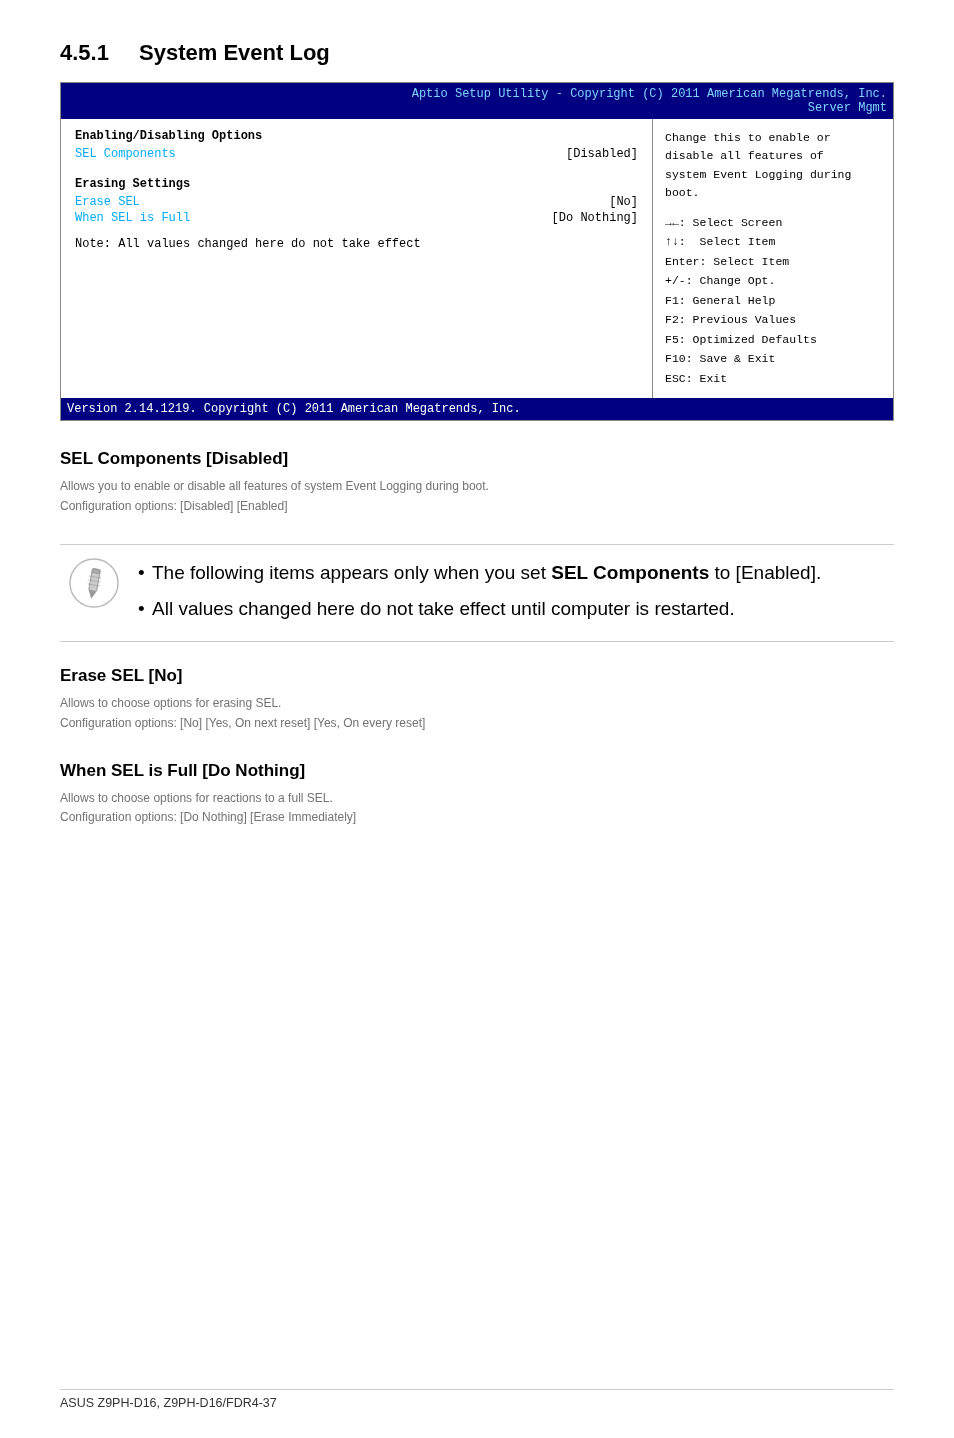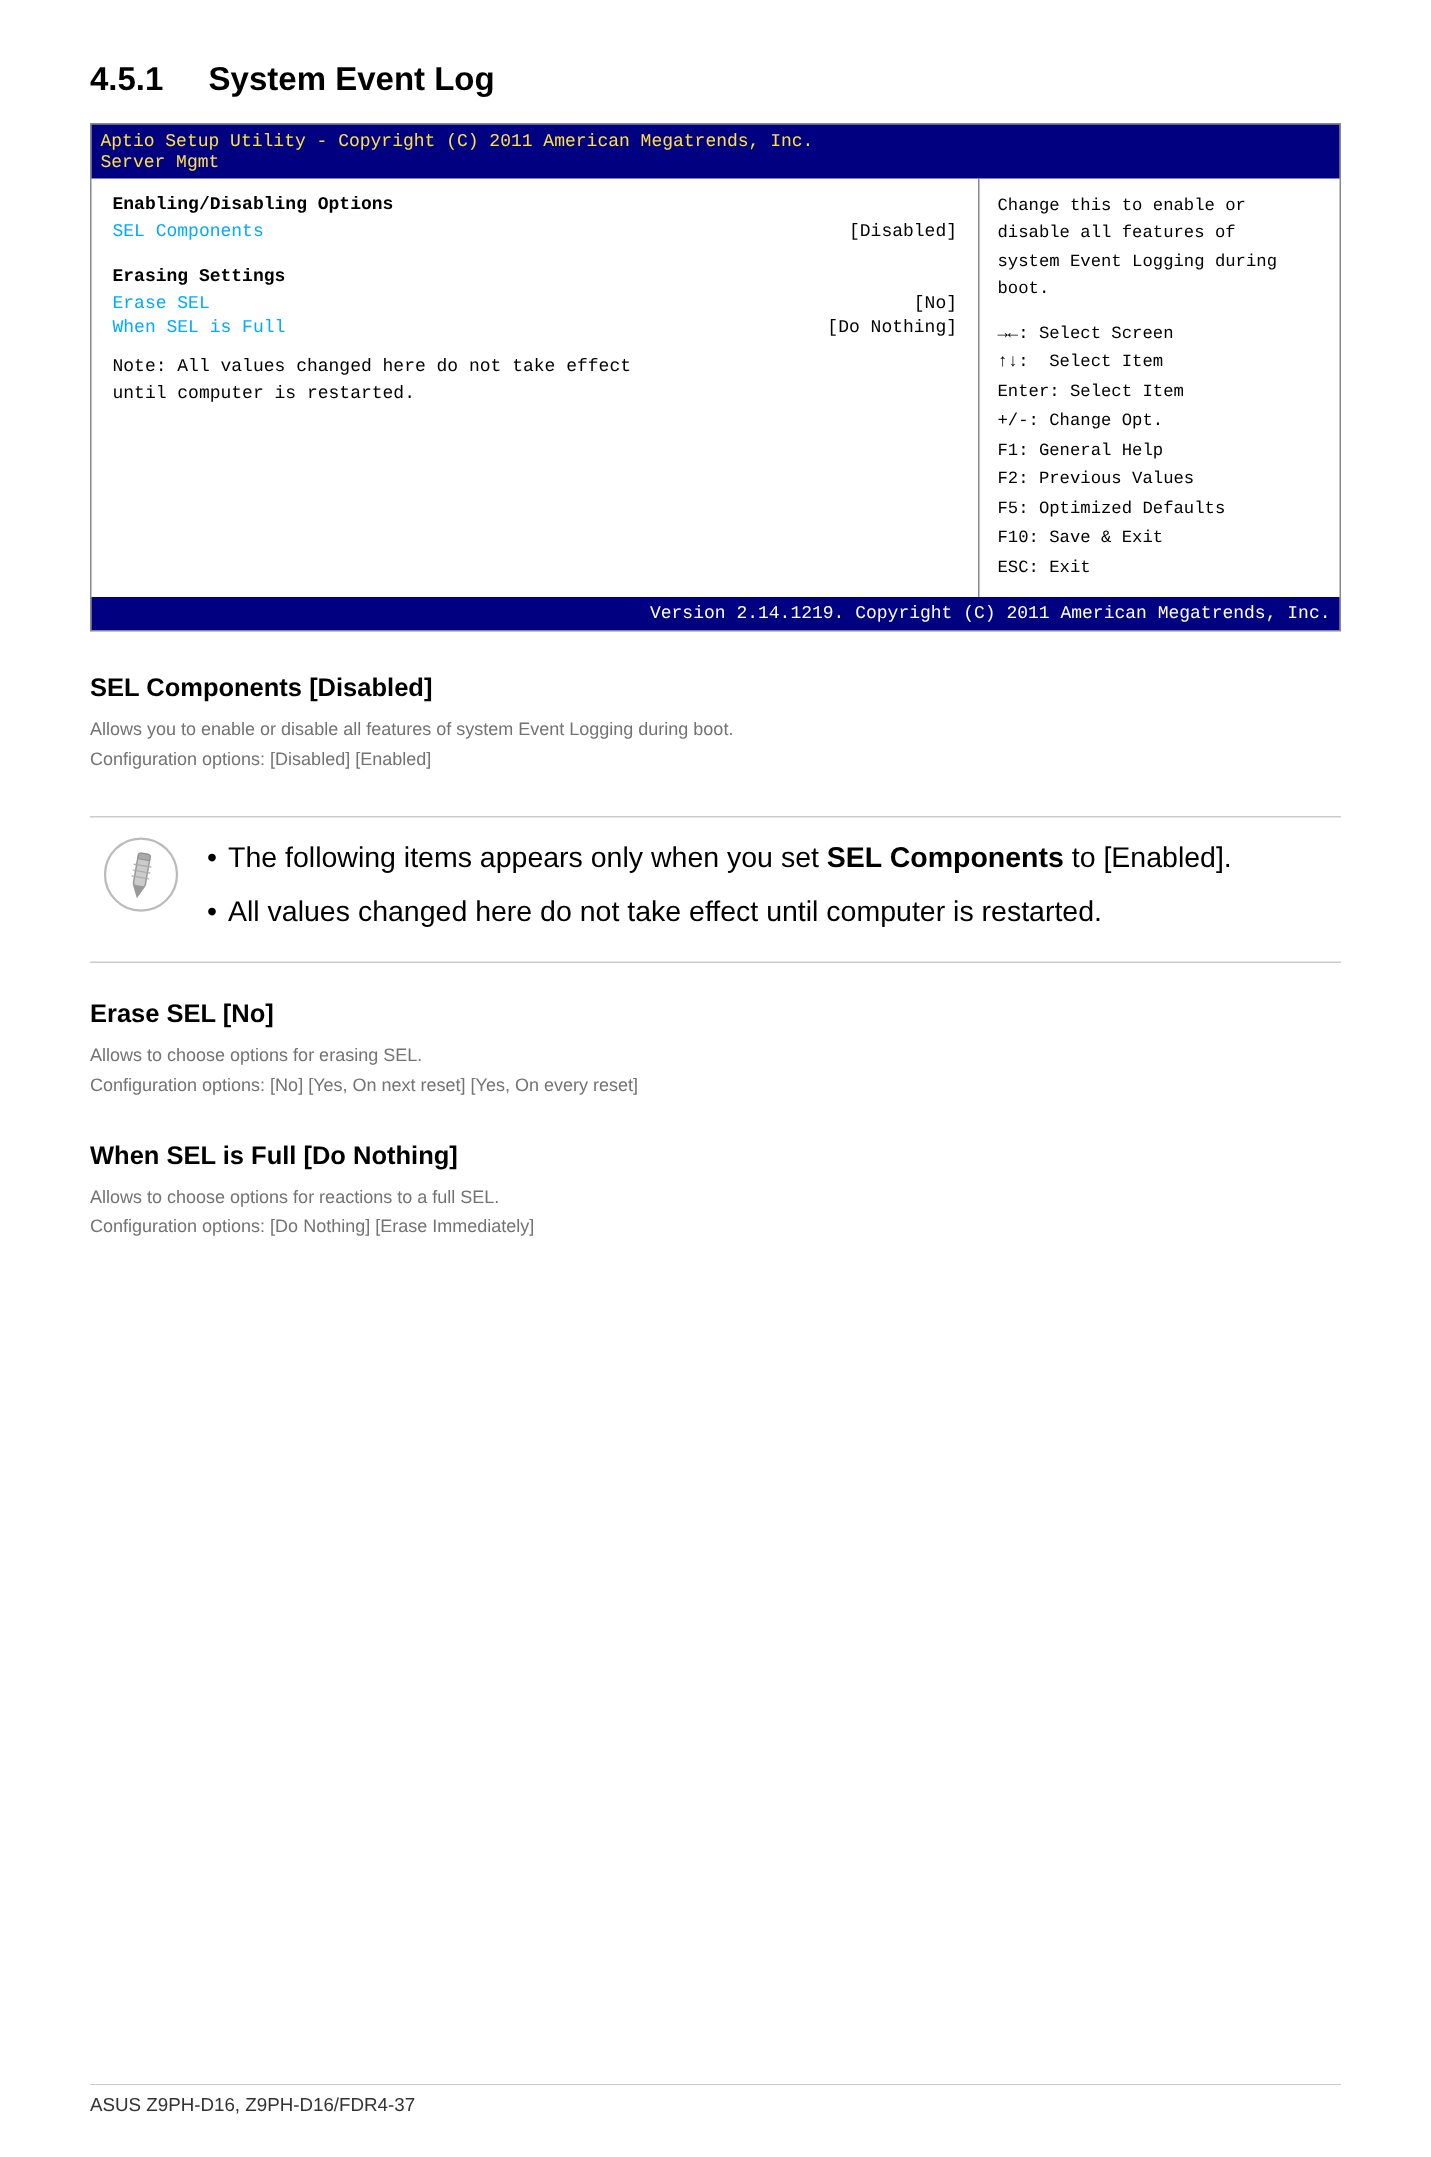--- a/index.html
+++ b/index.html
@@ -27,43 +27,43 @@
     
     .bios-panel {
       border: 1px solid #888;
       font-family: 'Courier New', Courier, monospace;
       font-size: 12px;
       background: #fff;
       margin-bottom: 28px;
     }
     .bios-header {
       background: #000080;
-      color: #fde047;
-      text-align: left;
+      color: #7dd3fc;
+      text-align: right;
       padding: 4px 6px;
     }
     .bios-body {
       display: flex;
       min-height: 200px;
     }
     .bios-left {
       flex: 1;
       padding: 10px 14px;
       border-right: 1px solid #888;
     }
     .bios-right {
       width: 240px;
       padding: 10px 12px;
       font-size: 11.5px;
       line-height: 1.5;
     }
     .bios-footer {
       background: #000080;
       color: #fff;
-      text-align: right;
+      text-align: left;
       padding: 4px 6px;
     }
 
     .bios-section-label {
       font-weight: bold;
       margin-bottom: 4px;
       margin-top: 16px;
     }
     .bios-section-label:first-child { margin-top: 0; }
 
@@ -177,21 +177,20 @@
       <div class="bios-item">
         <span class="bios-item-label">Erase SEL</span>
         <span class="bios-item-value">[No]</span>
       </div>
       <div class="bios-item">
         <span class="bios-item-label">When SEL is Full</span>
         <span class="bios-item-value">[Do Nothing]</span>
       </div>
       <div class="bios-note">
         <div>Note: All values changed here do not take effect</div>
-        <div>      until computer is restarted.</div>
       </div>
     </div>
     <div class="bios-right">
       <div class="bios-help-top">
         Change this to enable or<br>
         disable all features of<br>
         system Event Logging during<br>
         boot.
       </div>
       <div class="bios-help-bottom">

